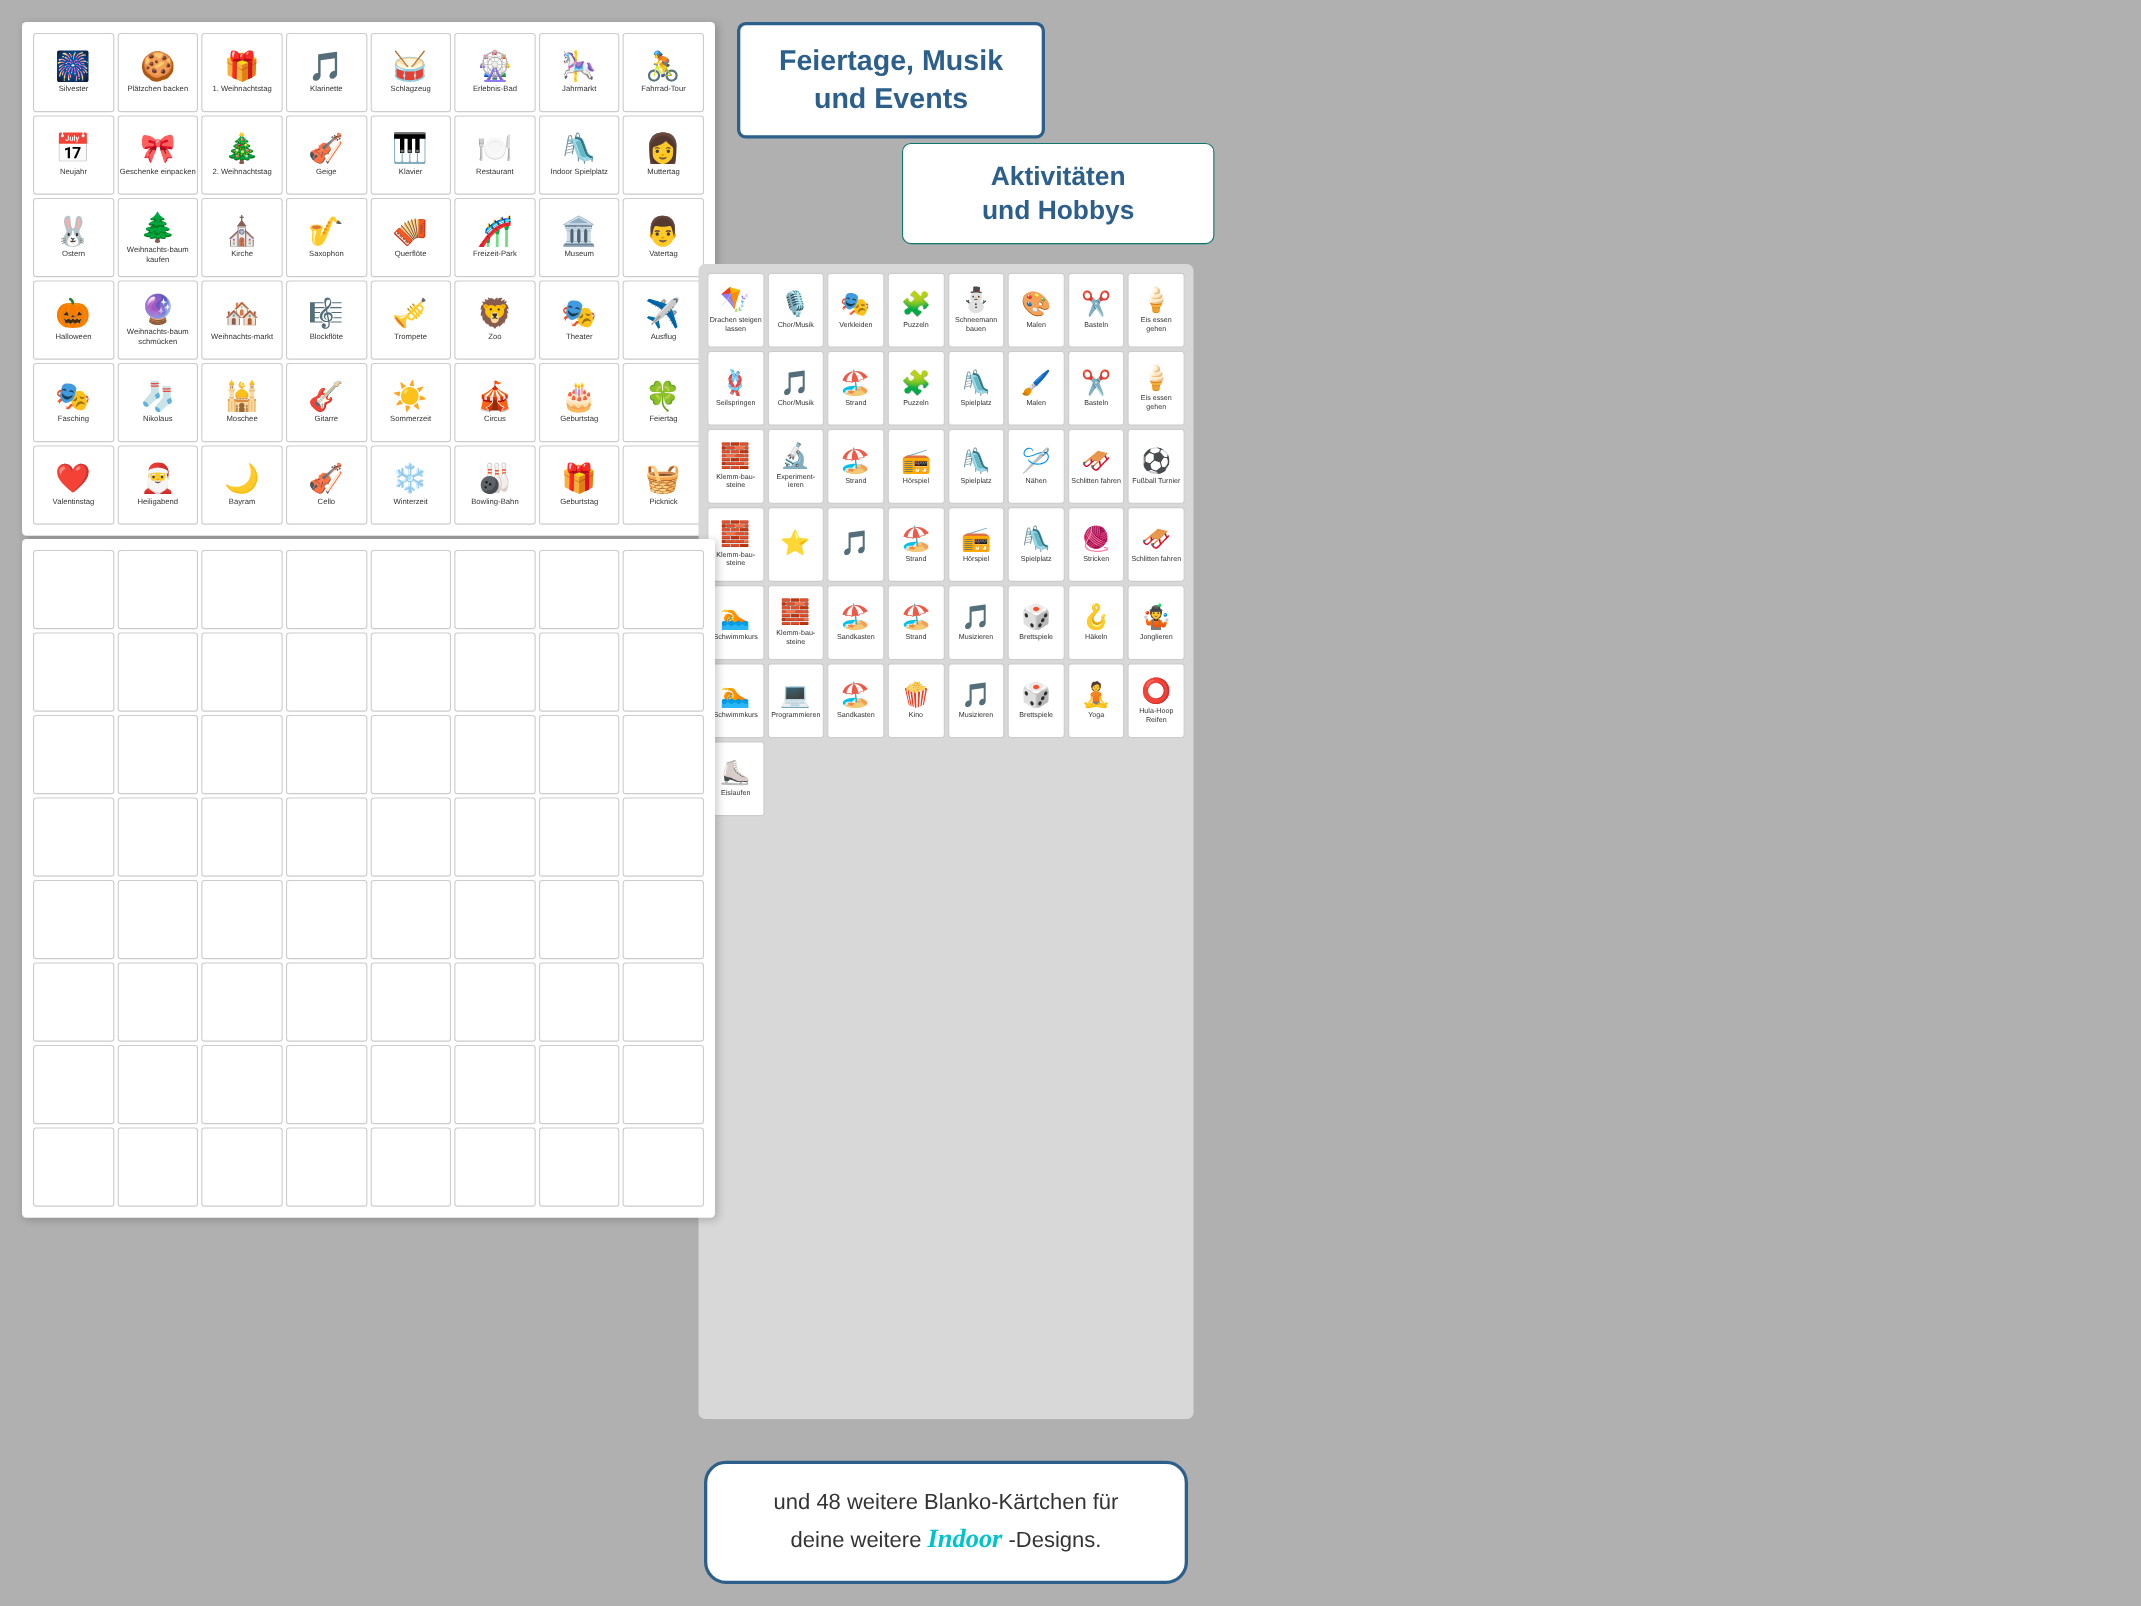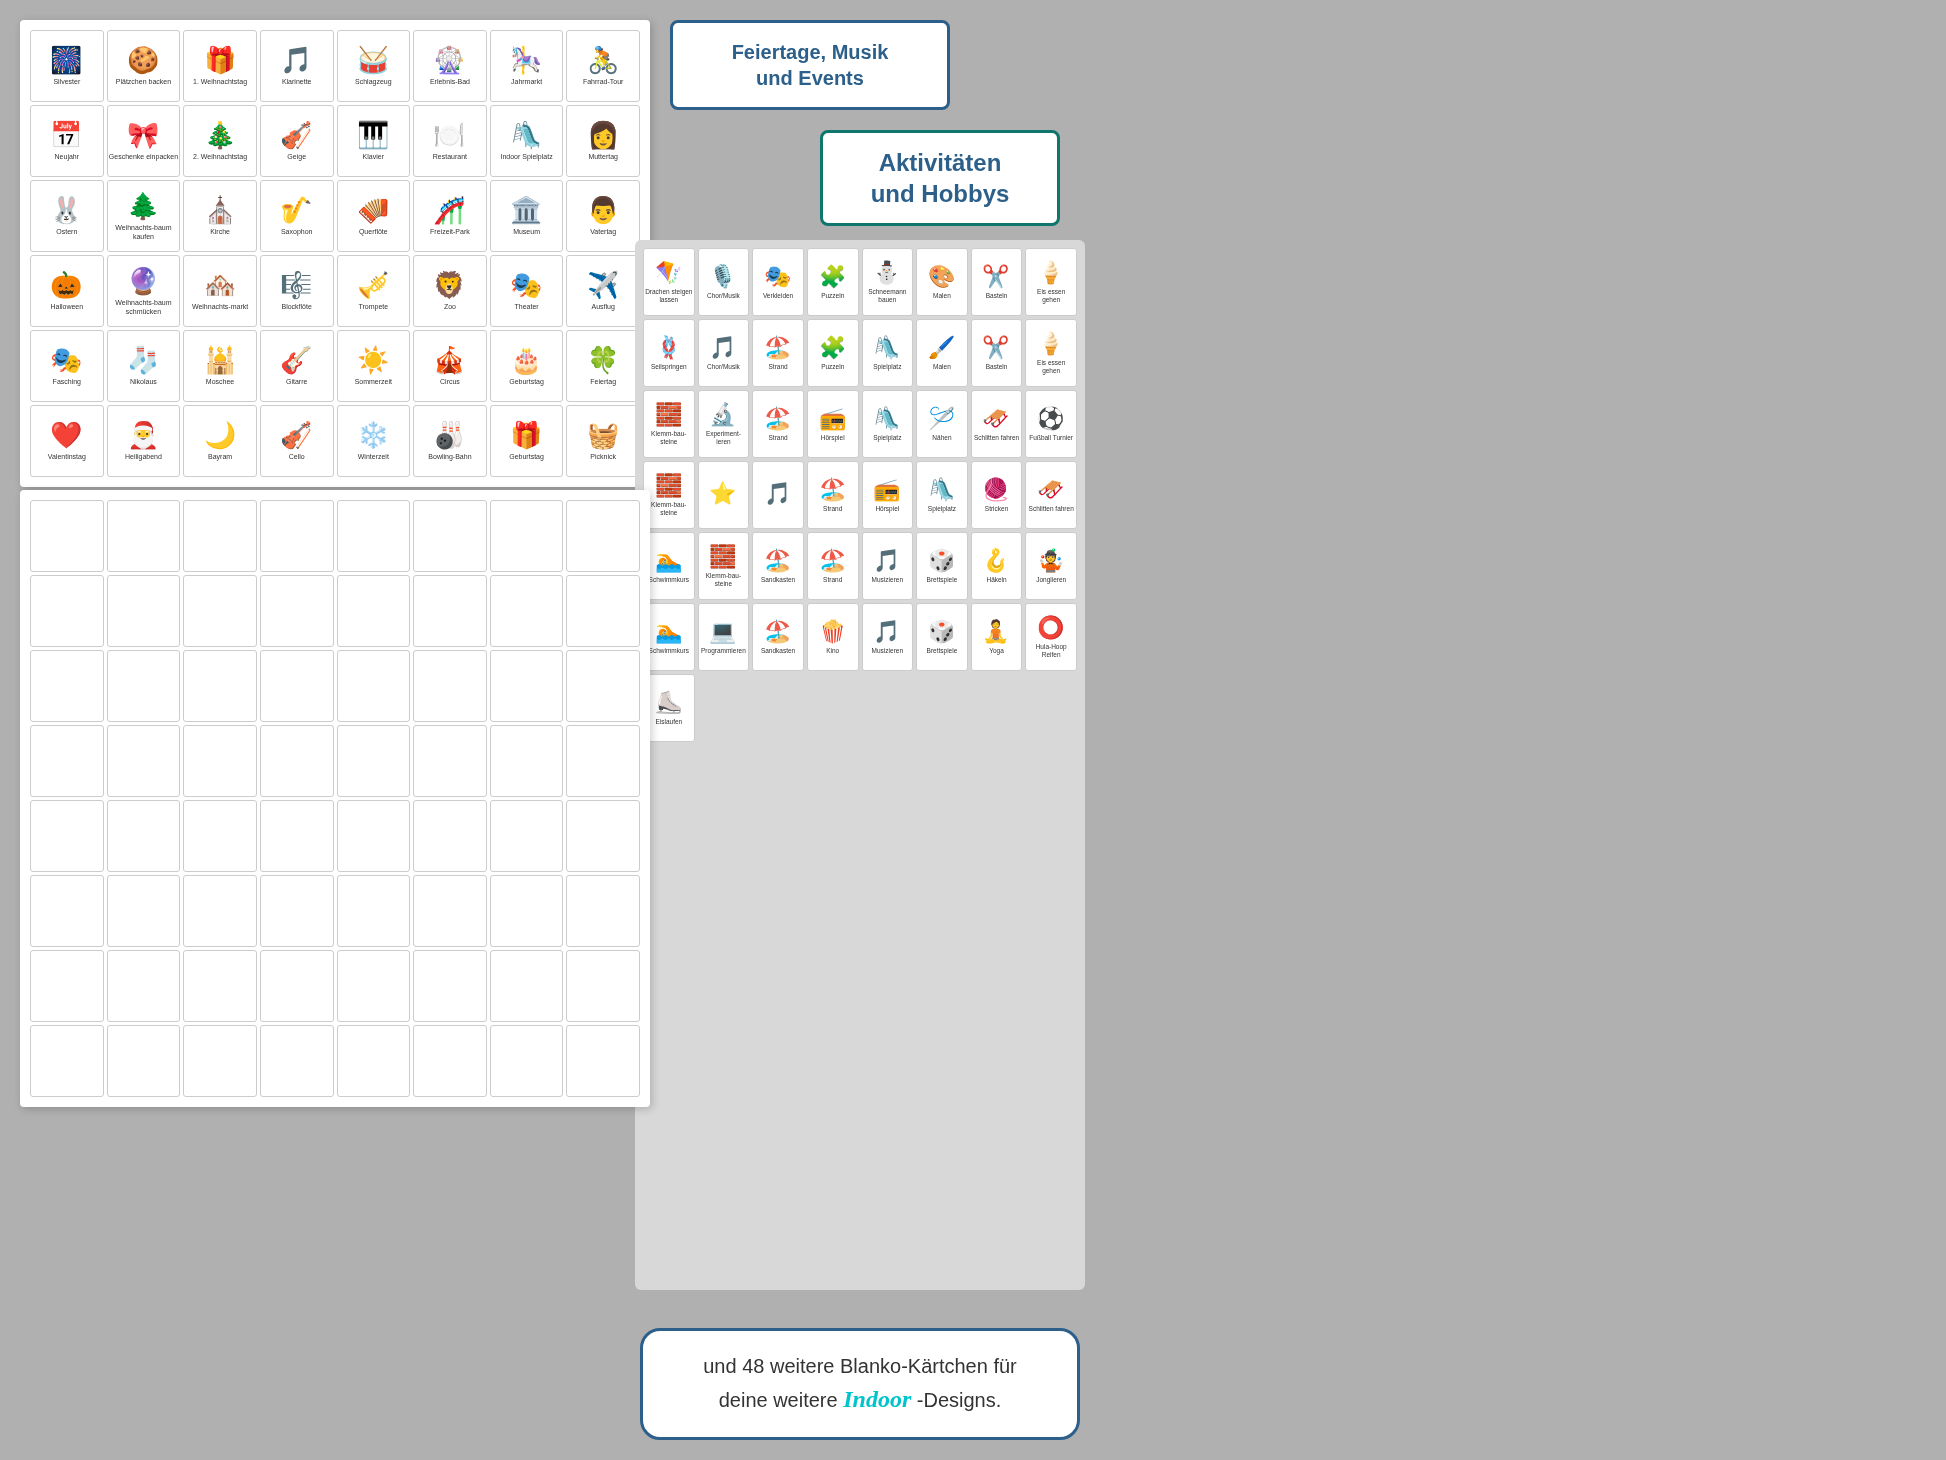--- a/index.html
+++ b/index.html
@@ -65,32 +65,32 @@
       left: 670px;
       width: 280px;
       border: 3px solid #2c5f8a;
       border-radius: 8px;
       background: white;
       padding: 16px;
       text-align: center;
     }
 
     .info-box-1 .title {
-      font-size: 20px;
+      font-size: 26px;
       font-weight: bold;
       color: #2c5f8a;
       line-height: 1.3;
     }
 
     .info-box-2 {
       position: absolute;
       top: 130px;
       left: 820px;
-      width: 240px;
-      border: 3px solid #0f766e;
+      width: 284px;
+      border: 1px solid #0f766e;
       border-radius: 8px;
       background: white;
       padding: 14px;
       text-align: center;
     }
 
     .info-box-2 .title {
       font-size: 24px;
       font-weight: bold;
       color: #2c5f8a;

